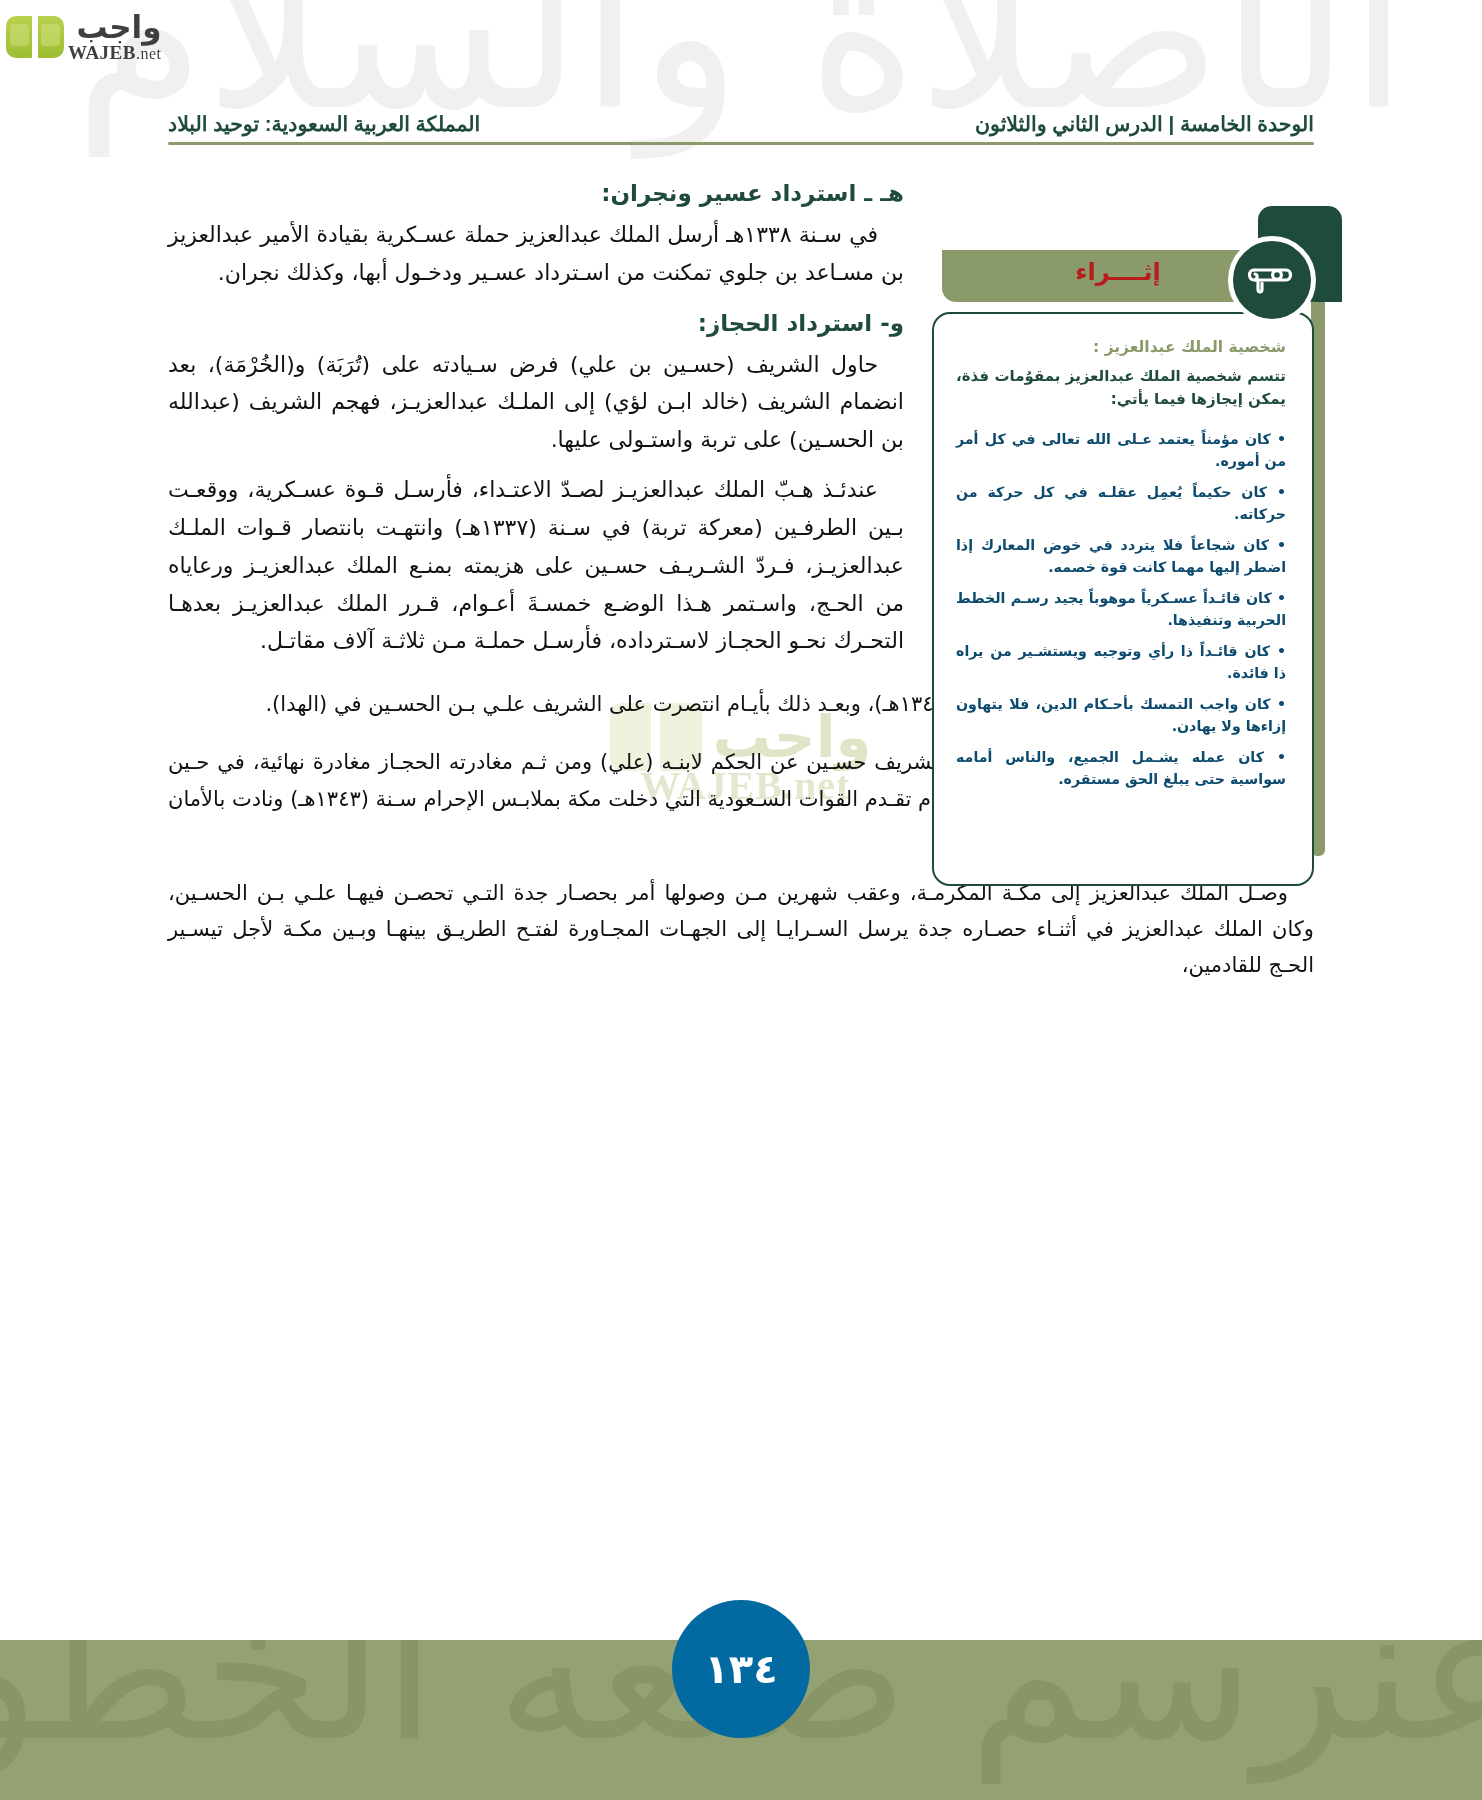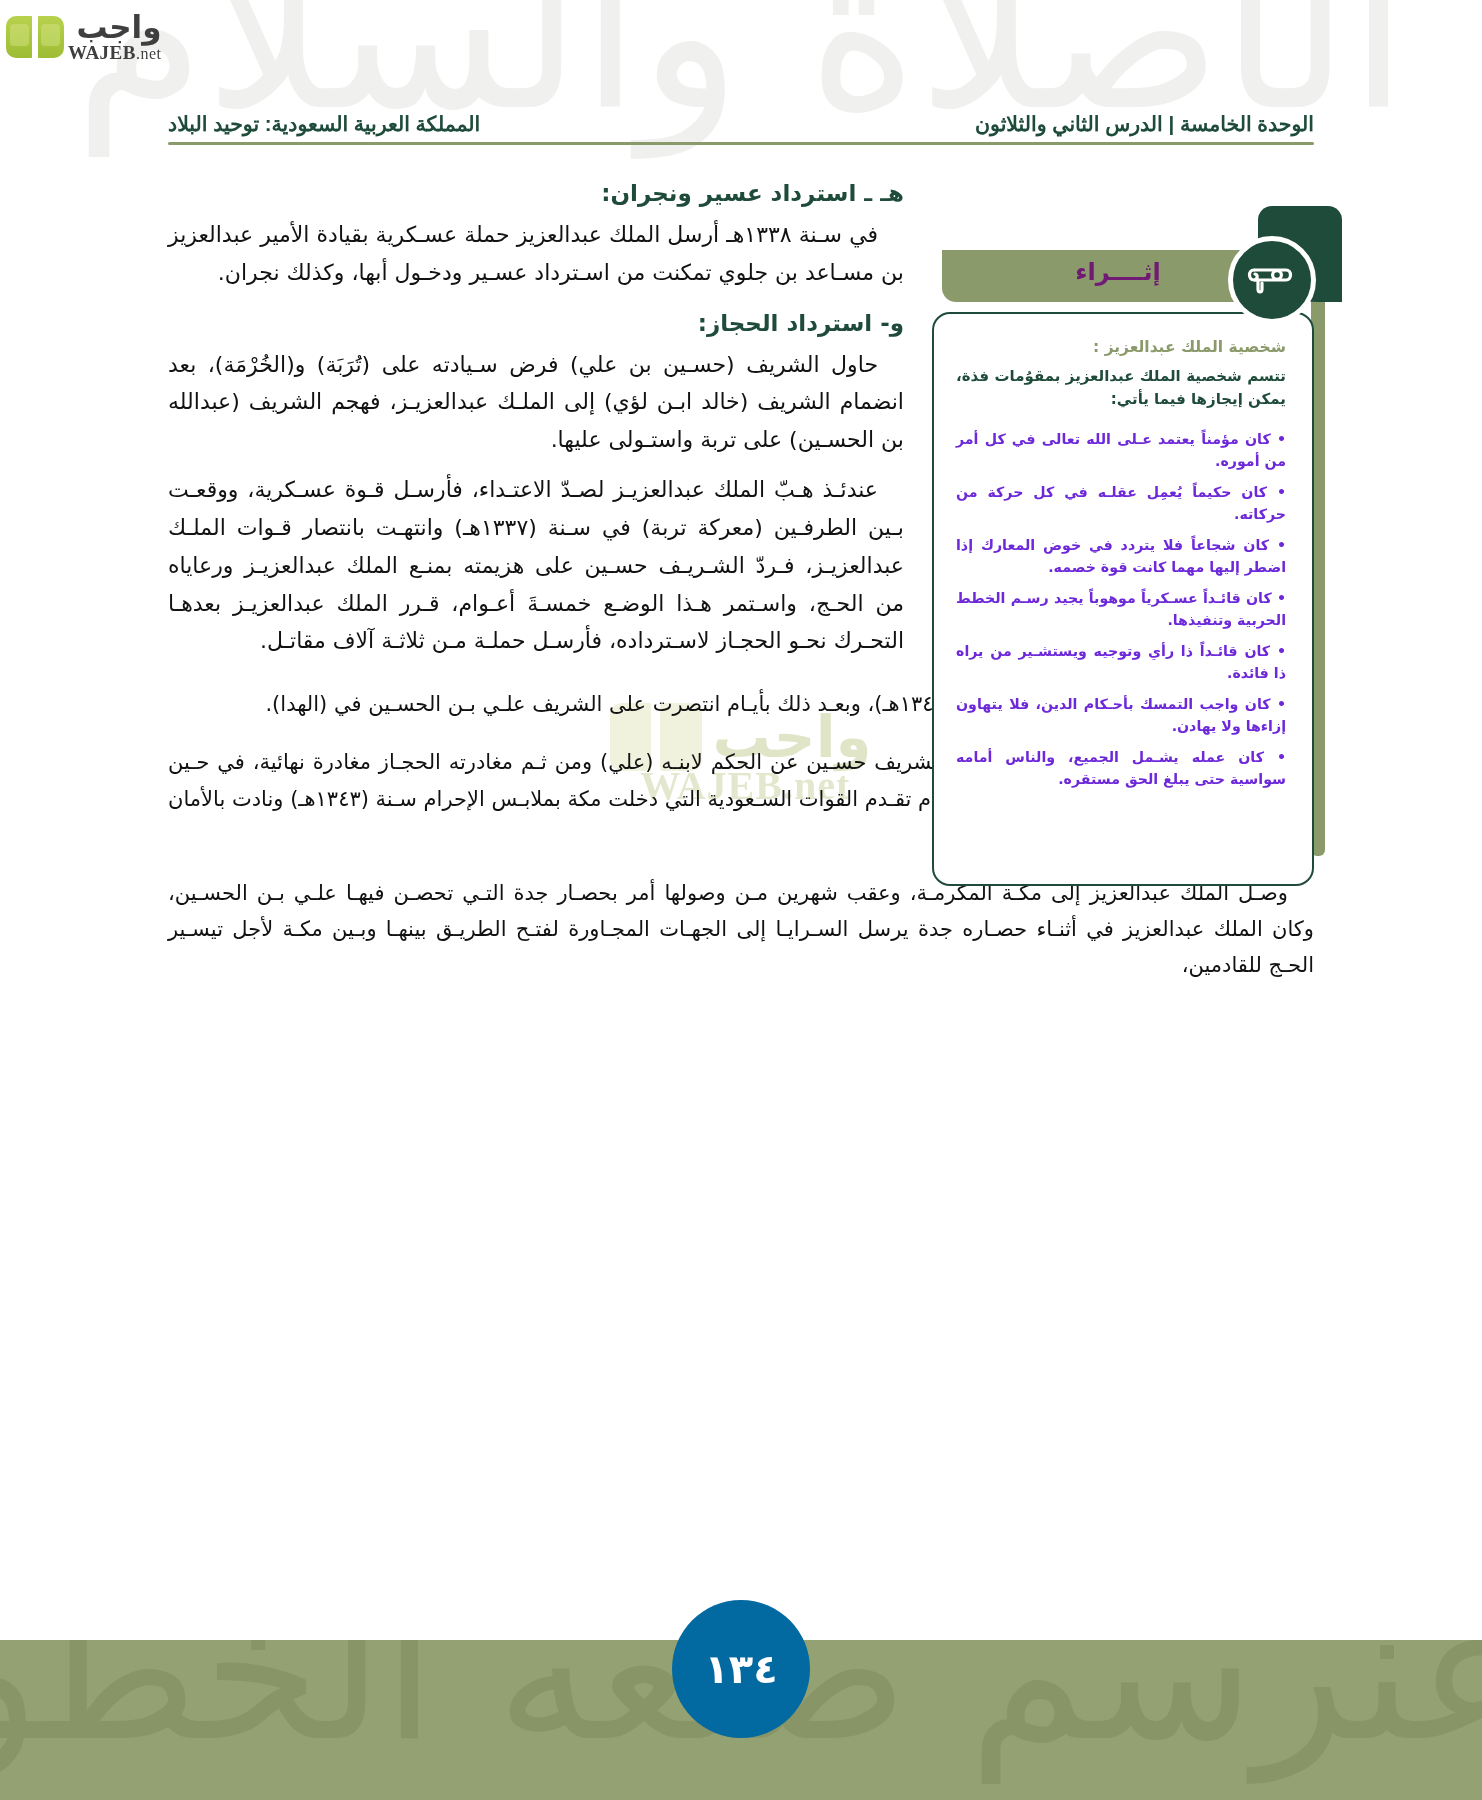--- a/index.html
+++ b/index.html
@@ -105,21 +105,21 @@
     position:relative;height:70px;
   }
   .aside-ribbon{
     position:absolute;top:48px;right:20px;left:10px;height:52px;
     background:#8b9a6b;
     border-radius:0 0 14px 14px;
   }
   .aside-ribbon-label{
     position:absolute;top:48px;right:20px;left:10px;height:44px;
     display:flex;align-items:center;justify-content:center;
-    color:#701a75;font-size:24px;font-weight:bold;letter-spacing:1px;
+    color:#b91c1c;font-size:24px;font-weight:bold;letter-spacing:1px;
     font-family:"DejaVu Sans","Liberation Sans",sans-serif;
   }
   .aside-badge{
     position:absolute;top:4px;right:-28px;
     width:88px;height:118px;
     z-index:5;
   }
   .badge-tab{
     position:absolute;top:0;right:0;width:84px;height:96px;
     background:#1f4b3a;
@@ -152,21 +152,21 @@
     text-align:right;margin:0 0 9px 0;
     font-family:"DejaVu Sans","Liberation Sans",sans-serif;
   }
   .aside-intro{
     color:#1f4b3a;font-size:15px;font-weight:bold;line-height:1.55;
     text-align:justify;margin:0 0 16px 0;
     font-family:"DejaVu Sans","Liberation Sans",sans-serif;
   }
   .aside-list{margin:0;padding:0;list-style:none;}
   .aside-list li{
-    color:#6d28d9;font-size:14.2px;font-weight:bold;line-height:1.55;
+    color:#0c4a6e;font-size:14.2px;font-weight:bold;line-height:1.55;
     text-align:justify;margin-bottom:9px;
     font-family:"DejaVu Sans","Liberation Sans",sans-serif;
   }
   .aside-list li::before{
     content:"\2022\00a0";
   }
 
   
   .narrow-col{
     margin-right:410px;

